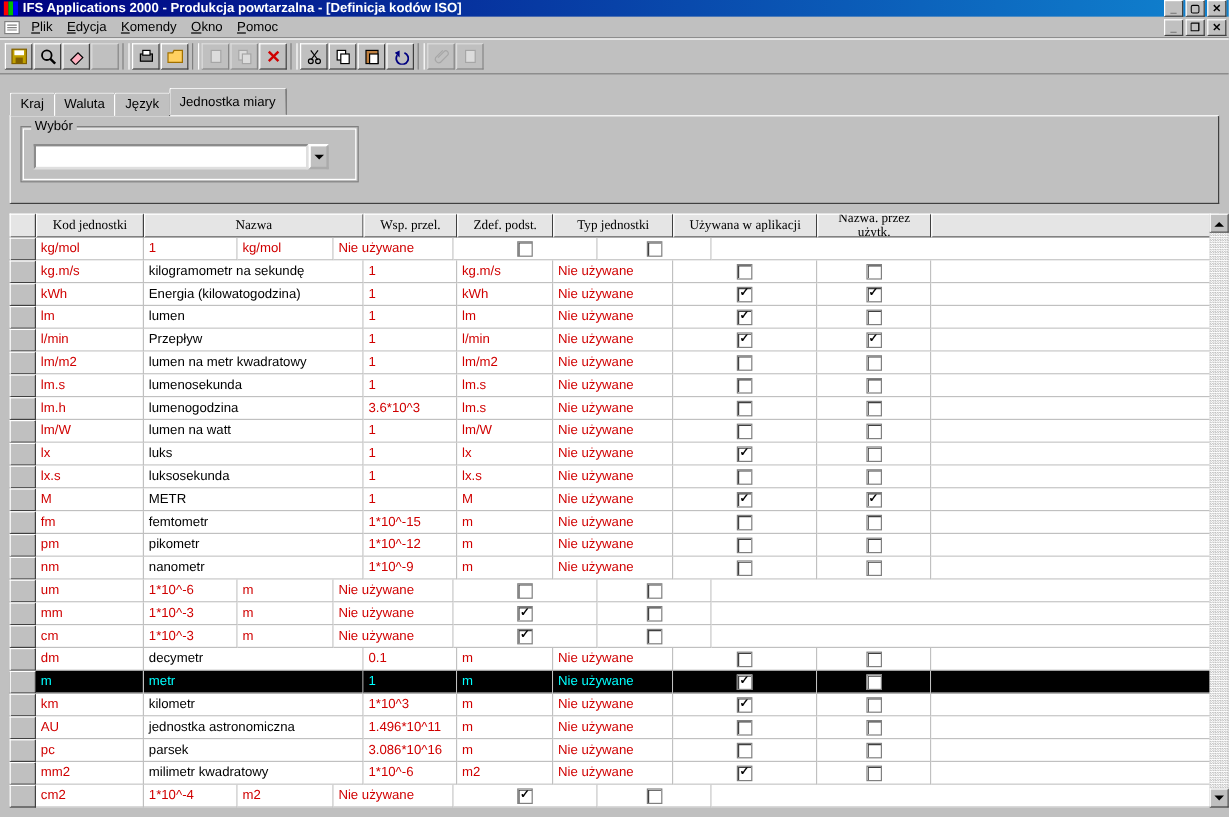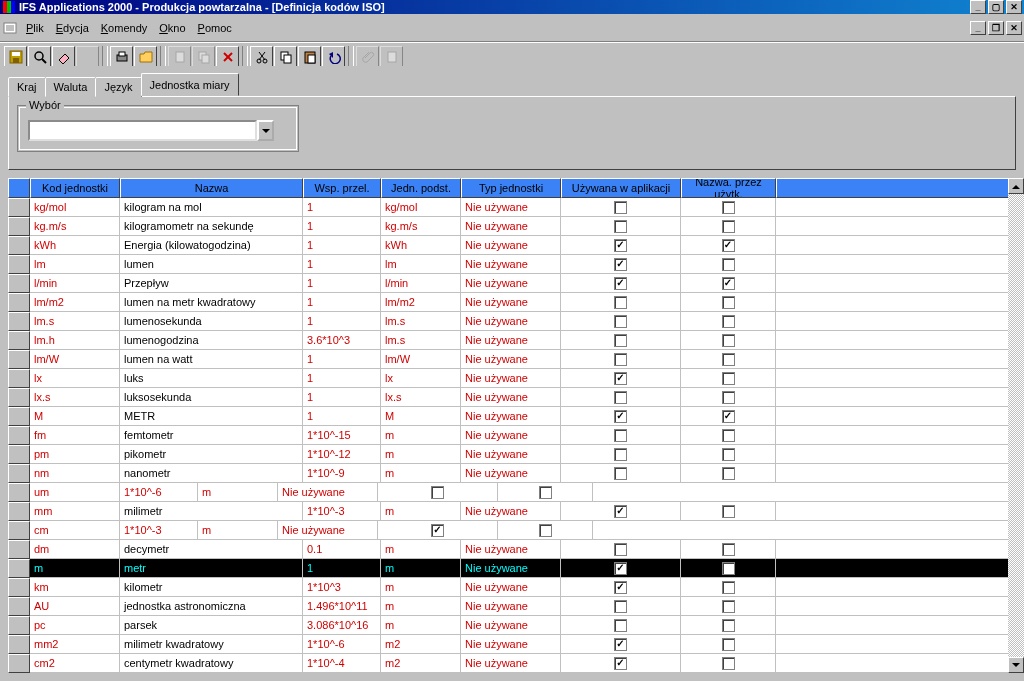--- a/index.html
+++ b/index.html
@@ -6,21 +6,21 @@
 body { background: #c0c0c0; width: 1024px; height: 681px; overflow: hidden; position: relative; }
 
 
 .titlebar { height: 14px; background: linear-gradient(to right, #000080, #1084d0); display: flex; align-items: center; color: #fff; padding: 0 2px; }
 .titlebar .icon-box { width: 14px; height: 14px; margin-right: 3px; display: inline-flex; align-items: center; justify-content: center; }
 .titlebar .caption { flex: 1; font-weight: bold; white-space: nowrap; }
 .tb-btns { display: flex; gap: 2px; }
 .tb-btn { width: 16px; height: 14px; background: #c0c0c0; border: 1px solid; border-color: #fff #404040 #404040 #fff; display: flex; align-items: center; justify-content: center; font-family: Arial; font-size: 9px; font-weight: bold; color: #000; }
 
 
-.menubar { height: 28px; background: #c0c0c0; display: flex; align-items: center; padding: 0 2px; border-bottom: 1px solid #808080; }
+.menubar { height: 18px; background: #c0c0c0; display: flex; align-items: center; padding: 0 2px; border-bottom: 1px solid #808080; }
 .menubar .mdi-icon { width: 16px; height: 14px; display: inline-flex; align-items: center; justify-content: center; margin-right: 2px; }
 .menubar .menu-item { padding: 1px 6px; cursor: default; }
 .menubar .menu-item u { text-decoration: underline; }
 .menubar .spacer { flex: 1; }
 
 
 .toolbar { height: 30px; background: #c0c0c0; display: flex; align-items: center; padding: 2px 4px; gap: 0; border-top: 1px solid #fff; border-bottom: 1px solid #808080; }
 .tbutton { width: 23px; height: 22px; background: #c0c0c0; border: 1px solid; border-color: #fff #404040 #404040 #fff; display: inline-flex; align-items: center; justify-content: center; margin-right: 1px; cursor: pointer; }
 .tbutton.disabled { opacity: 0.45; }
 .tsep { width: 6px; height: 22px; display: inline-block; border-left: 1px solid #808080; border-right: 1px solid #fff; margin: 0 2px; }
@@ -41,21 +41,21 @@
 .groupbox .legend { position: absolute; top: -7px; left: 8px; background: #c0c0c0; padding: 0 3px; z-index: 3; }
 
 .combo { display: flex; width: 246px; }
 .combo .field { flex: 1; height: 21px; background: #fff; border: 2px inset #dfdfdf; }
 .combo .btn { width: 17px; height: 21px; background: #c0c0c0; border: 2px outset #fff; display: flex; align-items: center; justify-content: center; }
 .combo .btn::after { content: ""; border: 4px solid transparent; border-top-color: #000; margin-top: 4px; }
 
 
 .grid-wrap { margin-top: 8px; position: relative; }
 .grid-head { display: flex; }
-.gh-cell { background: #3b82f6; border: 1px solid; border-color: #fff #404040 #404040 #fff; padding: 3px 4px; text-align: center; font-weight: normal; height: 20px; display: flex; align-items: center; justify-content: center; overflow: hidden; }
+.gh-cell { background: #e5e5e5; border: 1px solid; border-color: #fff #404040 #404040 #fff; padding: 3px 4px; text-align: center; font-weight: normal; height: 20px; display: flex; align-items: center; justify-content: center; overflow: hidden; font-family: Liberation Serif, serif; }
 .grid-body { }
 .g-row { display: flex; height: 19px; }
 .g-row.selected { background: #000; color: #00ffff; }
 .g-cell { border-right: 1px solid #c0c0c0; border-bottom: 1px solid #c0c0c0; padding: 2px 4px; height: 19px; display: flex; align-items: center; background: #fff; overflow: hidden; white-space: nowrap; }
 .g-row:not(.selected) .g-cell.red { color: #d00000; }
 .g-row.selected .g-cell { background: #000; }
 .g-cell.rowhdr { background: #c0c0c0; border: 1px solid; border-color: #fff #404040 #404040 #fff; padding: 0; }
 .g-row.selected .g-cell.rowhdr { background: #c0c0c0; }
 .g-cell.chk { justify-content: center; }
 
@@ -233,31 +233,30 @@
       </div>
     </div>
   </div>
 
   <div class="grid-wrap">
     <div class="grid-head">
       <div class="gh-cell w0"></div>
       <div class="gh-cell w1">Kod jednostki</div>
       <div class="gh-cell w2">Nazwa</div>
       <div class="gh-cell w3">Wsp. przel.</div>
-      <div class="gh-cell w4">Jedn. podst.</div>
+      <div class="gh-cell w4">Zdef. podst.</div>
       <div class="gh-cell w5">Typ jednostki</div>
       <div class="gh-cell w6">Używana w aplikacji</div>
       <div class="gh-cell w7">Nazwa. przez użytk.</div>
       <div class="gh-cell w8"></div>
     </div>
     <div class="grid-body" id="grid-body">
         <div class="g-row">
           <div class="g-cell rowhdr w0"></div>
           <div class="g-cell w1 red">kg/mol</div>
-          <div class="g-cell w2">kilogram na mol</div>
           <div class="g-cell w3 red">1</div>
           <div class="g-cell w4 red">kg/mol</div>
           <div class="g-cell w5 red">Nie używane</div>
           <div class="g-cell w6 chk">
             <span class="checkbox"></span>
           </div>
           <div class="g-cell w7 chk">
             <span class="checkbox"></span>
           </div>
           <div class="g-cell w8"></div>
@@ -482,21 +481,20 @@
             <span class="checkbox"></span>
           </div>
           <div class="g-cell w7 chk">
             <span class="checkbox"></span>
           </div>
           <div class="g-cell w8"></div>
         </div>
         <div class="g-row">
           <div class="g-cell rowhdr w0"></div>
           <div class="g-cell w1 red">mm</div>
-          <div class="g-cell w2">milimetr</div>
           <div class="g-cell w3 red">1*10^-3</div>
           <div class="g-cell w4 red">m</div>
           <div class="g-cell w5 red">Nie używane</div>
           <div class="g-cell w6 chk">
             <span class="checkbox checked"></span>
           </div>
           <div class="g-cell w7 chk">
             <span class="checkbox"></span>
           </div>
           <div class="g-cell w8"></div>
@@ -601,21 +599,20 @@
             <span class="checkbox checked"></span>
           </div>
           <div class="g-cell w7 chk">
             <span class="checkbox"></span>
           </div>
           <div class="g-cell w8"></div>
         </div>
         <div class="g-row">
           <div class="g-cell rowhdr w0"></div>
           <div class="g-cell w1 red">cm2</div>
-          <div class="g-cell w2">centymetr kwadratowy</div>
           <div class="g-cell w3 red">1*10^-4</div>
           <div class="g-cell w4 red">m2</div>
           <div class="g-cell w5 red">Nie używane</div>
           <div class="g-cell w6 chk">
             <span class="checkbox checked"></span>
           </div>
           <div class="g-cell w7 chk">
             <span class="checkbox"></span>
           </div>
           <div class="g-cell w8"></div>

